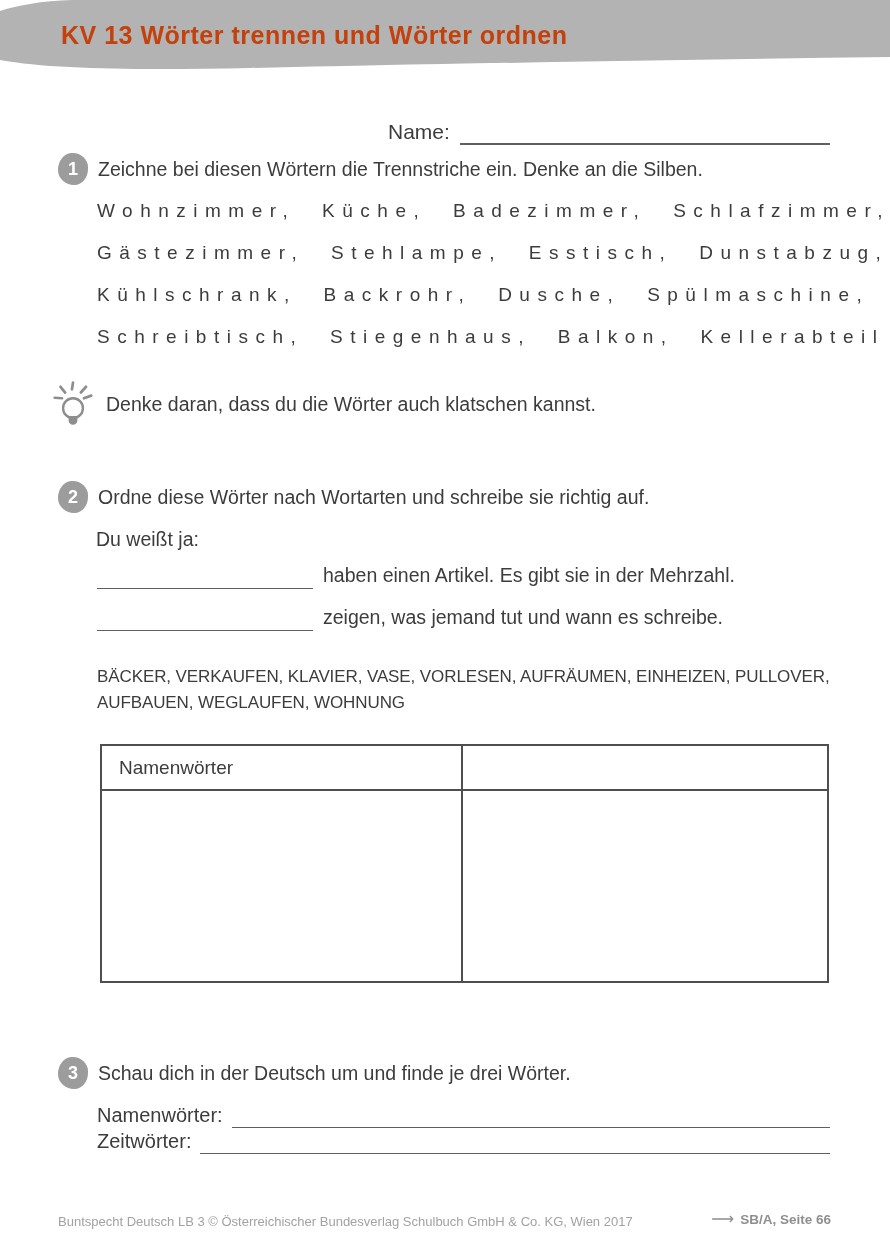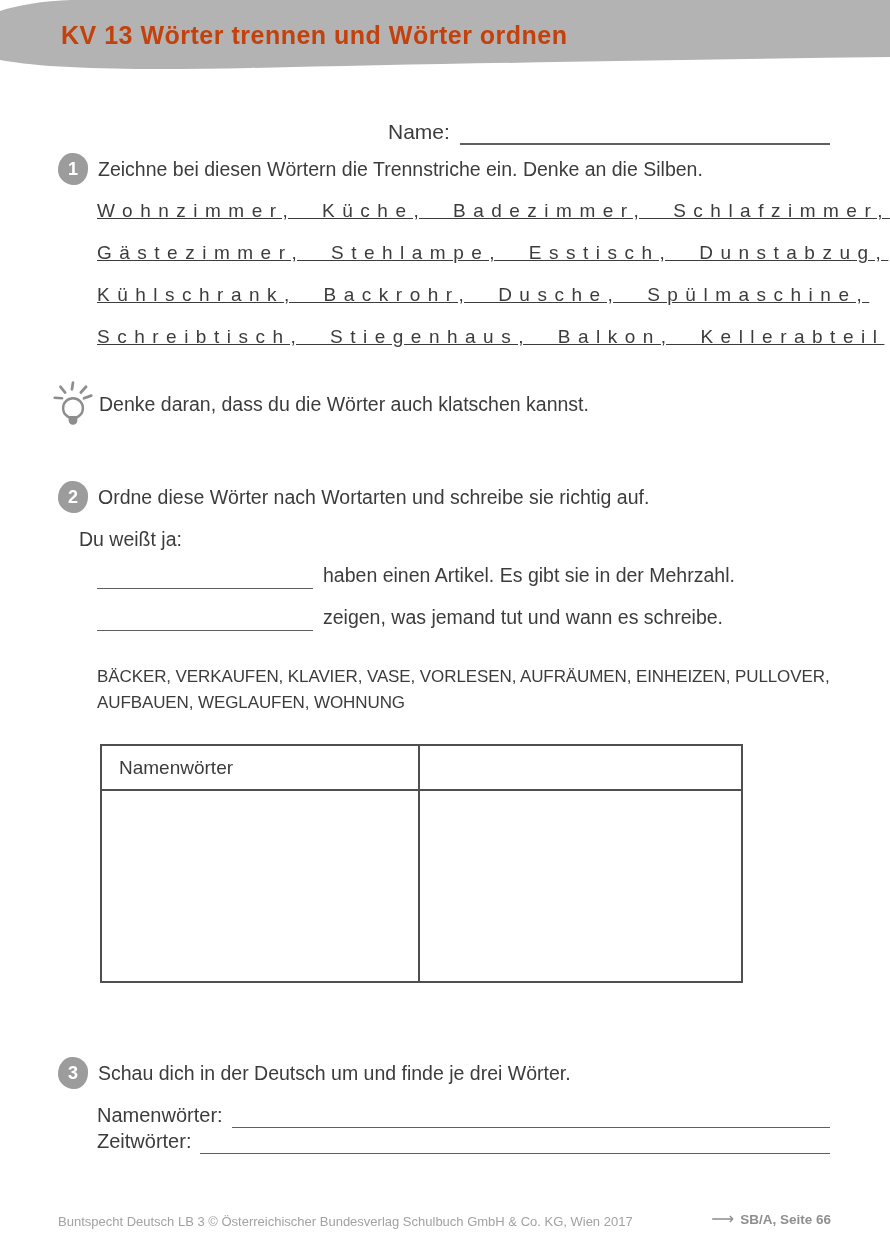--- a/index.html
+++ b/index.html
@@ -42,38 +42,38 @@
     background:var(--badge);color:#ffffff;
     font-weight:bold;font-size:18px;
     display:flex;align-items:center;justify-content:center;
     border-radius:48% 52% 46% 54% / 54% 46% 52% 48%;
   }
   .instr{font-size:19.5px;white-space:nowrap;}
 
   .word-lines{position:absolute;left:97px;top:190px;}
   .word-line{
     font-size:19px;letter-spacing:7.5px;word-spacing:14px;
-    line-height:42px;white-space:nowrap;text-decoration:underline;
+    line-height:42px;white-space:nowrap;
   }
 
-  .tip{position:absolute;left:52px;top:380px;display:flex;align-items:center;gap:5px;}
+  .tip{position:absolute;left:52px;top:380px;display:flex;align-items:center;gap:12px;}
   .tip svg{width:42px;height:48px;flex:none;}
   .tip-text{font-size:19.5px;white-space:nowrap;}
 
-  .intro{position:absolute;left:79px;top:528px;font-size:19.5px;}
+  .intro{position:absolute;left:96px;top:528px;font-size:19.5px;}
 
   .cloze{position:absolute;left:97px;display:flex;align-items:flex-start;font-size:19.5px;white-space:nowrap;}
   .cloze-1{top:564px;}
   .cloze-2{top:606px;}
   .blank{width:216px;flex:none;border-bottom:1.6px solid var(--line);height:25px;margin-right:10px;}
 
   .wordbank{position:absolute;left:97px;top:664px;font-size:17px;line-height:26px;white-space:nowrap;letter-spacing:-0.1px;}
 
   .sort-table{
-    position:absolute;left:100px;top:744px;width:643px;height:239px;
+    position:absolute;left:100px;top:744px;width:729px;height:239px;
     border:2px solid var(--table-border);
     display:flex;flex-direction:column;background:#fff;
   }
   .thead{display:flex;height:45px;flex:none;border-bottom:2px solid var(--table-border);}
   .tbody{display:flex;flex:1;}
   .col-left{width:49.8%;border-right:2px solid var(--table-border);}
   .col-right{flex:1;}
   .th{font-size:19px;display:flex;align-items:center;padding-left:17px;}
 
   .field-row{position:absolute;left:97px;width:733px;display:flex;align-items:flex-end;font-size:20px;}

